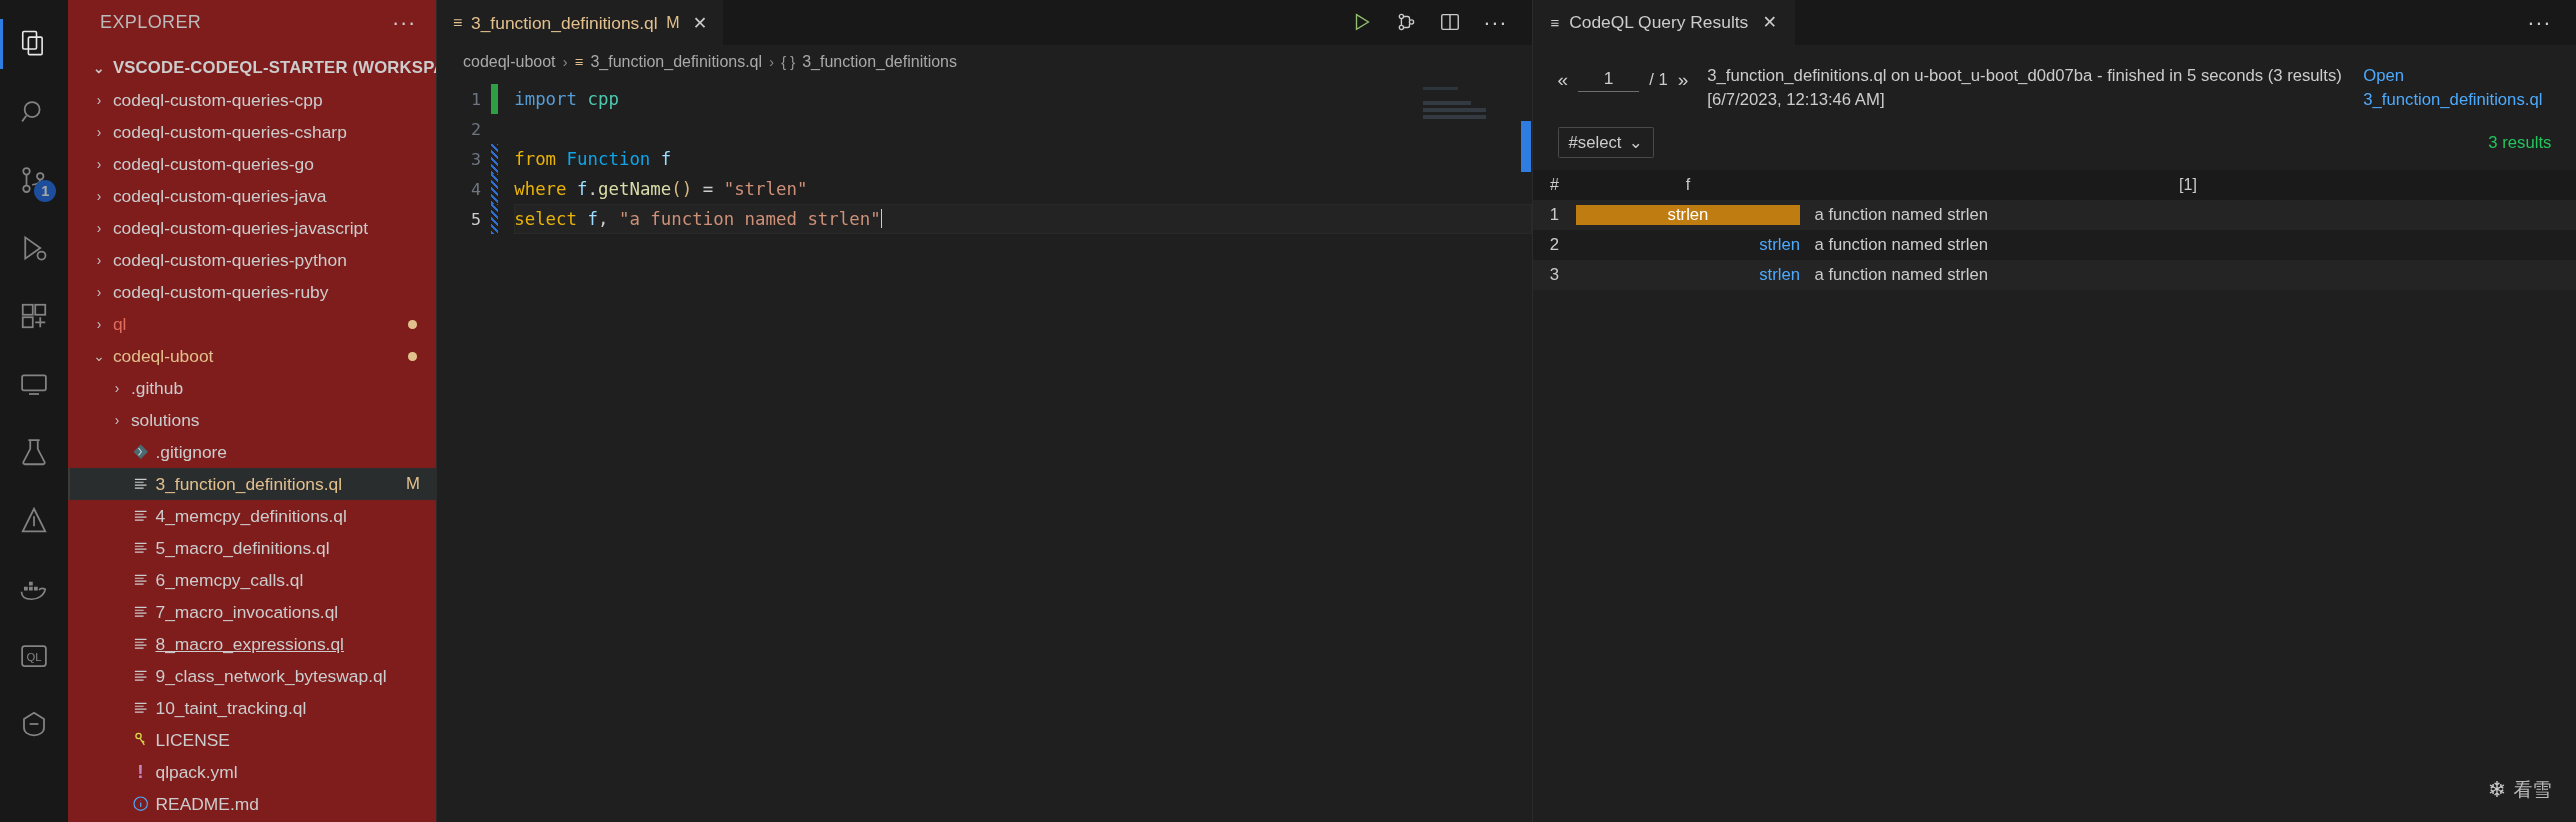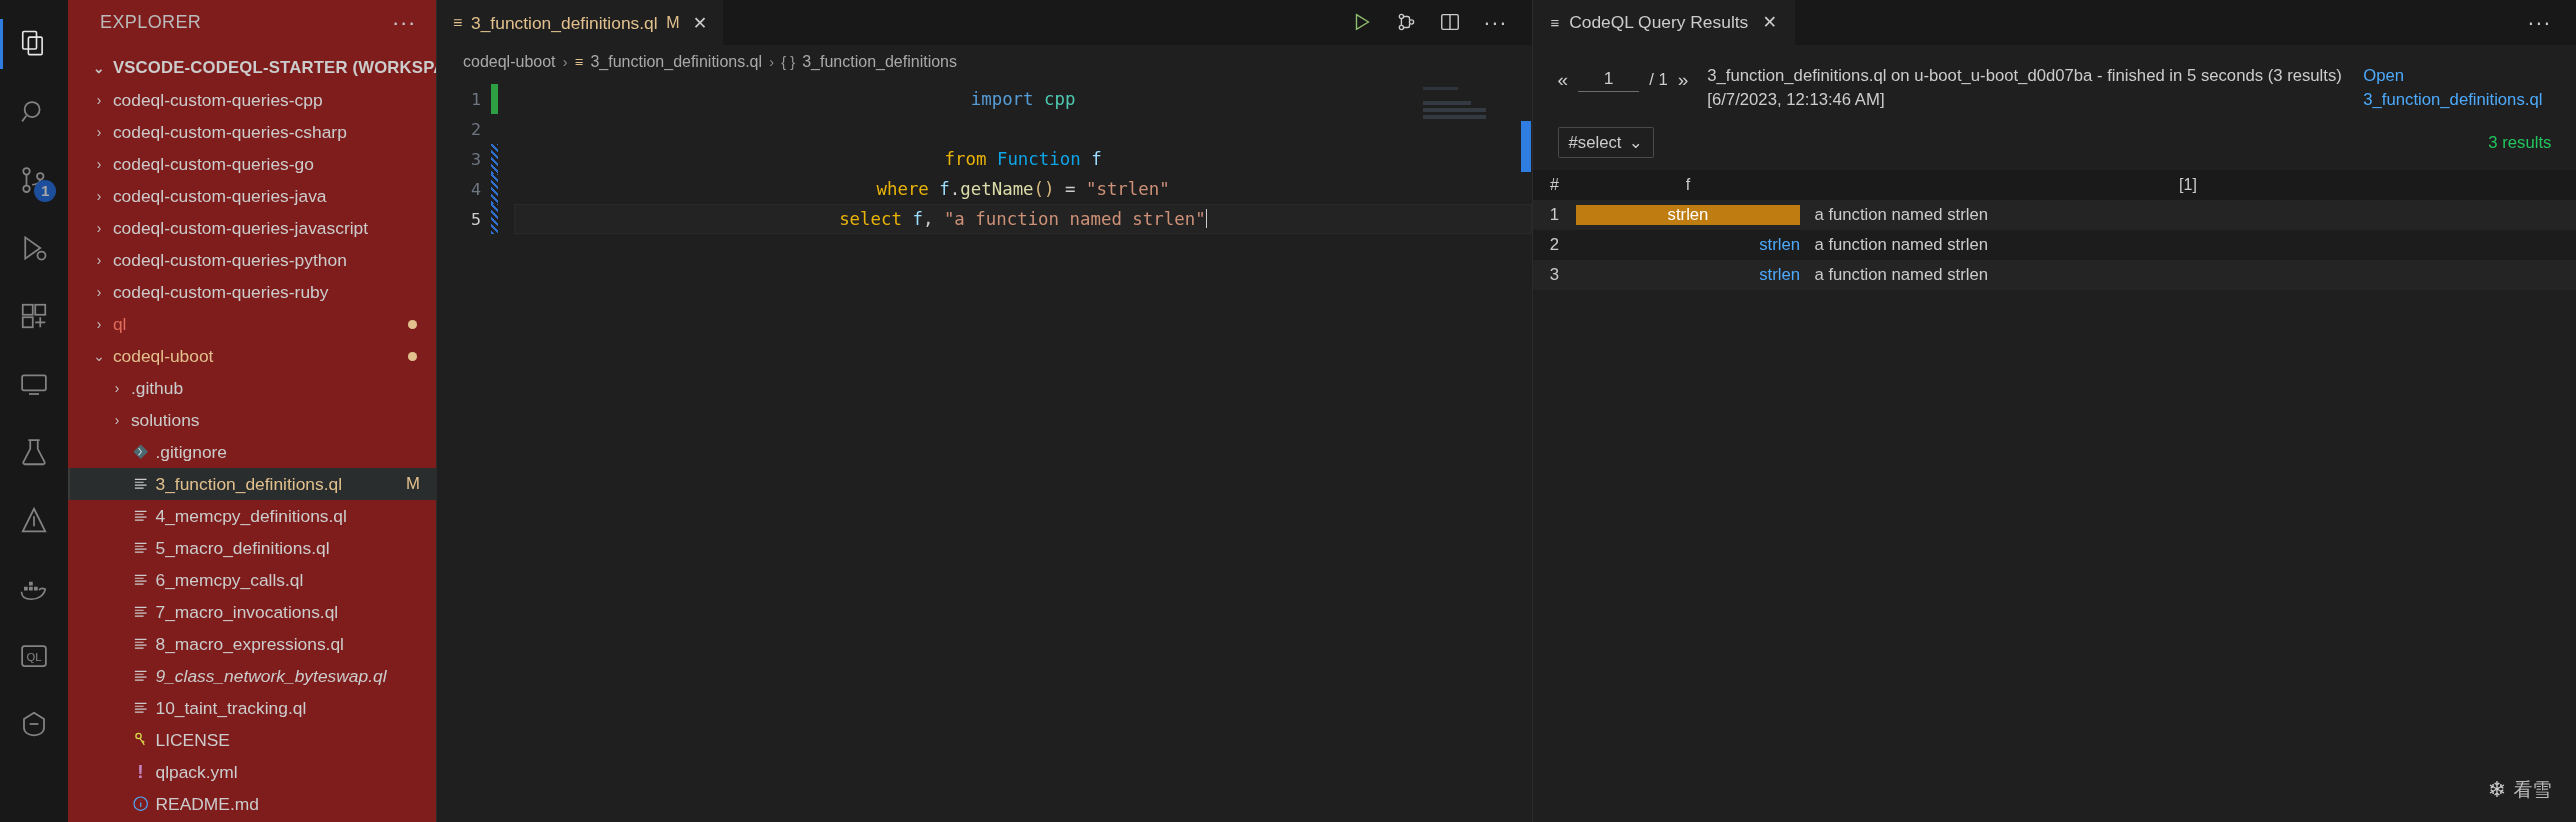--- a/index.html
+++ b/index.html
@@ -103,21 +103,21 @@
     height: 30px; line-height: 30px; color: #6e7681; font-size: 16.7px; padding-right: 10px;
     font-family: "DejaVu Sans Mono", monospace;
   }
   .gutter div.cur { color: #cccccc; }
   .changebar { width: 7.2px; flex: 0 0 7.2px; padding-top: 5.8px; }
   .cb { height: 30px; }
   .cb.added { background: #2ea043; }
   .cb.modified {
     background: repeating-linear-gradient(45deg,#2f6fd0 0 2.2px, transparent 2.2px 5px);
   }
-  .code-lines { flex: 1 1 auto; padding-top: 5.8px; padding-left: 16px; min-width: 0; text-align: center; }
+  .code-lines { flex: 1 1 auto; padding-top: 5.8px; padding-left: 16px; min-width: 0; }
   .cline {
     height: 30px; line-height: 30px; font-size: 17.4px;
     font-family: "DejaVu Sans Mono", monospace; white-space: pre;
   }
   .cline.cur { background: #232323; box-shadow: inset 0 0 0 0.7px #2c2c2c; }
   .k-import { color: #569cd6; }
   .k-mod2 { color: #4ec9b0; }
   .k-kw { color: #eab308; }
   .k-type { color: #0ea5e9; }
   .k-var { color: #9cdcfe; }
@@ -393,30 +393,30 @@
           </div>
           <div class="row" style="padding-left: 38px;">
             <span class="twisty"></span>
             <span class="f-icon">
               <svg width="17.4" height="17.4" viewBox="0 0 24 24" stroke="#cccccc" stroke-width="1.7" fill="none">
                 <path d="M4 6h16M4 10h12M4 14h16M4 18h12"></path>
               </svg>
             </span>
             <span class="label c-normal">7_macro_invocations.ql</span>
           </div>
-          <div class="row" style="padding-left: 38px;">
+          <div class="row" style="padding-left: 38px; text-decoration: underline;">
             <span class="twisty"></span>
             <span class="f-icon">
               <svg width="17.4" height="17.4" viewBox="0 0 24 24" stroke="#cccccc" stroke-width="1.7" fill="none">
                 <path d="M4 6h16M4 10h12M4 14h16M4 18h12"></path>
               </svg>
             </span>
             <span class="label c-normal">8_macro_expressions.ql</span>
           </div>
-          <div class="row" style="padding-left: 38px; font-style: italic;">
+          <div class="row" style="padding-left: 38px;">
             <span class="twisty"></span>
             <span class="f-icon">
               <svg width="17.4" height="17.4" viewBox="0 0 24 24" stroke="#cccccc" stroke-width="1.7" fill="none">
                 <path d="M4 6h16M4 10h12M4 14h16M4 18h12"></path>
               </svg>
             </span>
             <span class="label c-normal">9_class_network_byteswap.ql</span>
           </div>
           <div class="row" style="padding-left: 38px;">
             <span class="twisty"></span>

